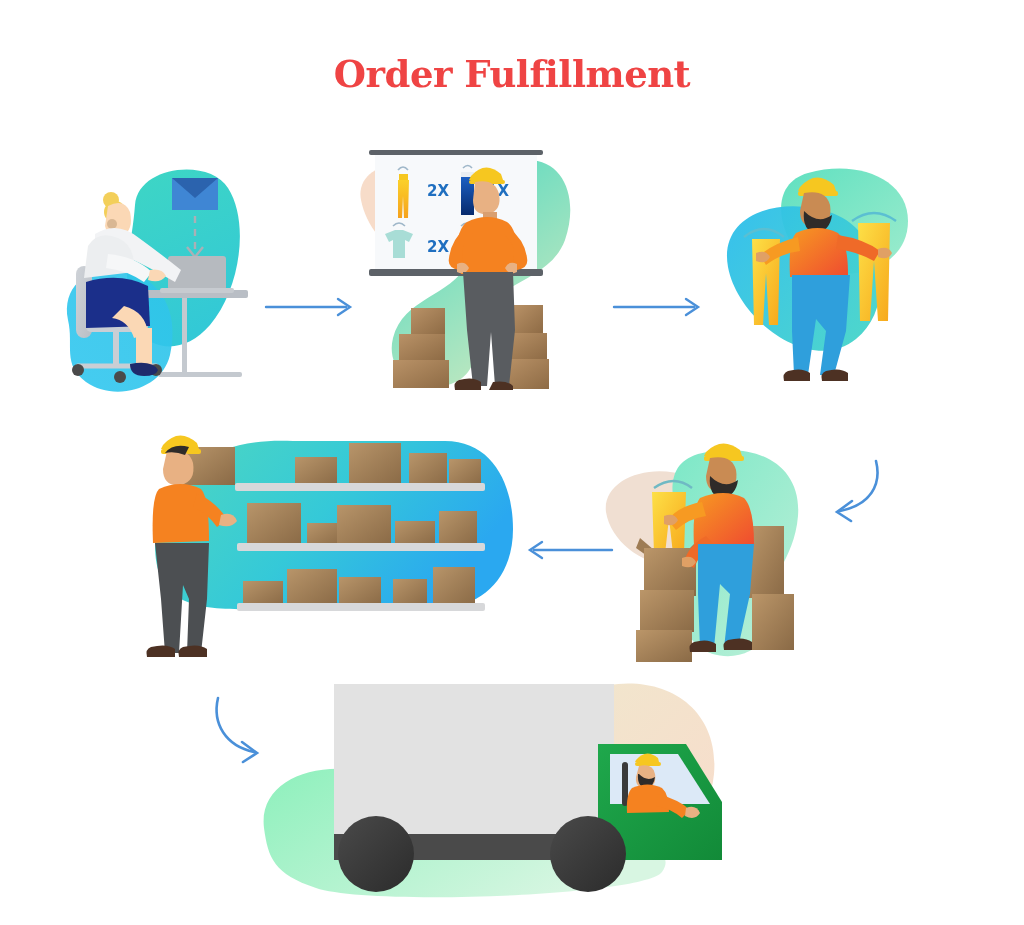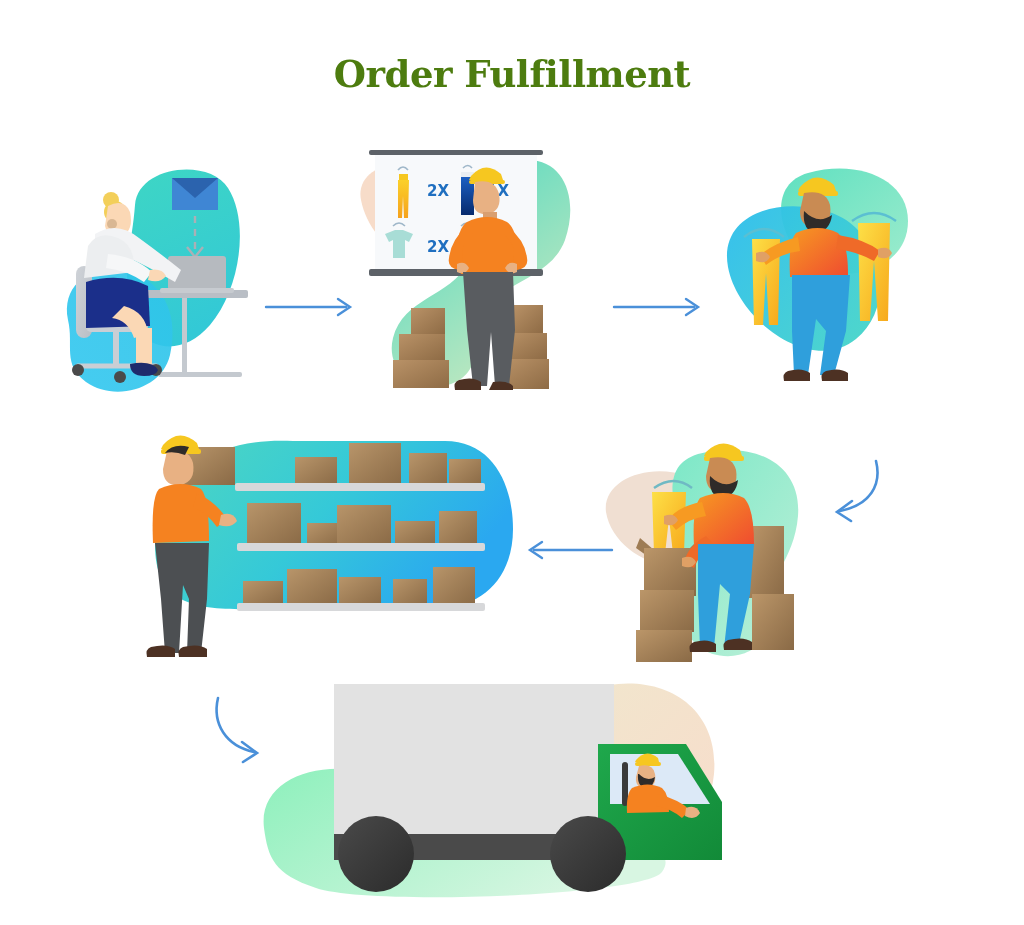--- a/index.html
+++ b/index.html
@@ -19,21 +19,21 @@
   .qty{
     font-family:"DejaVu Sans","Liberation Sans",sans-serif;
     font-weight:bold;font-size:15px;fill:#1f6fc0;
   }
 </style>
 </head>
 <body style="background: rgb(255, 255, 255);">
 
 <div id="stage">
 
-  <div class="title" style="color: #4d7c0f;">Order Fulfillment</div>
+  <div class="title" style="color: #ef4444;">Order Fulfillment</div>
 
   <svg class="scene" style="left:60px;top:150px;" width="210" height="255" viewBox="0 0 210 255">
     <defs>
       <linearGradient id="s1blobA" x1="0" y1="0" x2="0.3" y2="1">
         <stop offset="0%" stop-color="#3ed6c4"></stop>
           <stop offset="100%" stop-color="#33c9d6"></stop>
       </linearGradient>
       <linearGradient id="s1blobB" x1="1" y1="0" x2="0" y2="1">
         <stop offset="0%" stop-color="#2fc4e8"></stop>
           <stop offset="100%" stop-color="#35c8f0"></stop>

